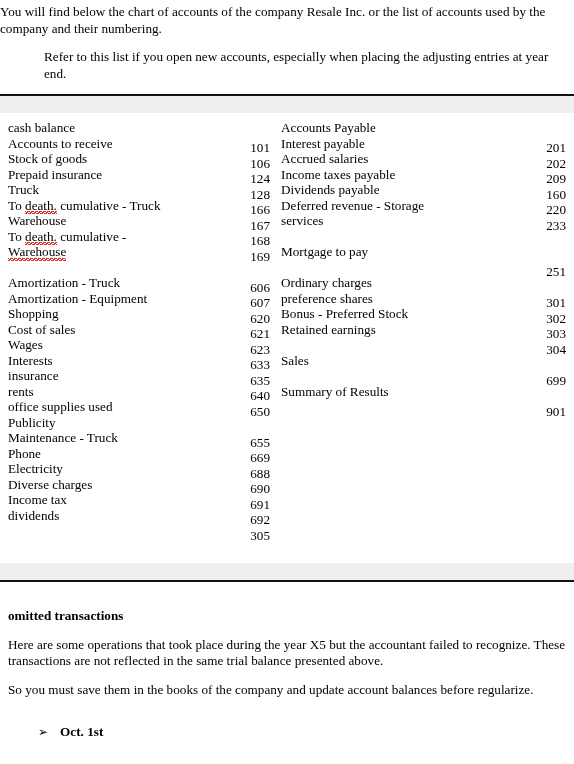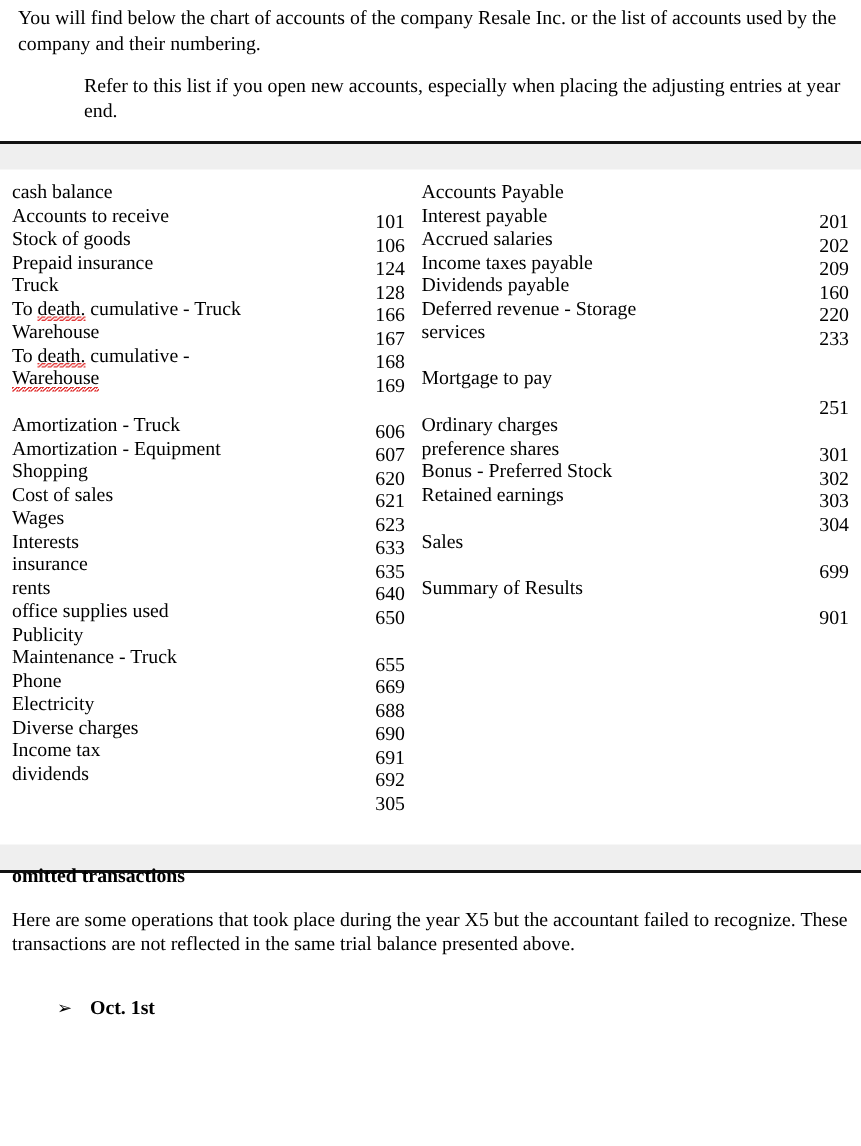--- a/index.html
+++ b/index.html
@@ -12,21 +12,21 @@
     height: 764px;
     position: relative;
     font-family: "Liberation Serif", "DejaVu Serif", serif;
     font-size: 13.2px;
     color: #000000;
     overflow: hidden;
   }
 
   
   .intro {
-    padding: 4px 8px 0 12px;
+    padding: 4px 8px 0 0;
   }
   .para {
     margin: 0 0 12px 0;
     line-height: 16.5px;
     text-align: left;
   }
   .para:last-child { margin-bottom: 0; margin-left: 44px; }
 
   
   .divider-top {
@@ -115,21 +115,21 @@
         #e03131 0px, #e03131 1px,
         transparent 1px, transparent 2px);
     background-size: 4px 3px;
   }
   .uline { text-decoration: underline; text-decoration-thickness: 1px; }
 
   
   .bottom {
     position: absolute;
     left: 0;
-    top: 576px;
+    top: 608px;
     width: 574px;
     padding: 0 8px;
     box-sizing: border-box;
   }
   .sec-head {
     font-weight: bold;
     margin: 0 0 12px 0;
     line-height: 16.5px;
   }
   .bullet-row {
@@ -212,17 +212,18 @@
 </div>
 
 <div class="divider-bottom">
   <div class="band"></div>
   <div class="rule"></div>
 </div>
 
 <div class="bottom">
   <p class="sec-head">omitted transactions</p>
   <p class="para">Here are some operations that took place during the year X5 but the accountant failed to recognize. These transactions are not reflected in the same trial balance presented above.</p>
+  <p class="para">So you must save them in the books of the company and update account balances before regularize.</p>
   <div class="bullet-row">
     <span class="bullet-glyph">➢</span>
     <span class="bullet-label">Oct. 1st</span>
   </div>
 </div>
 
 </body></html>

